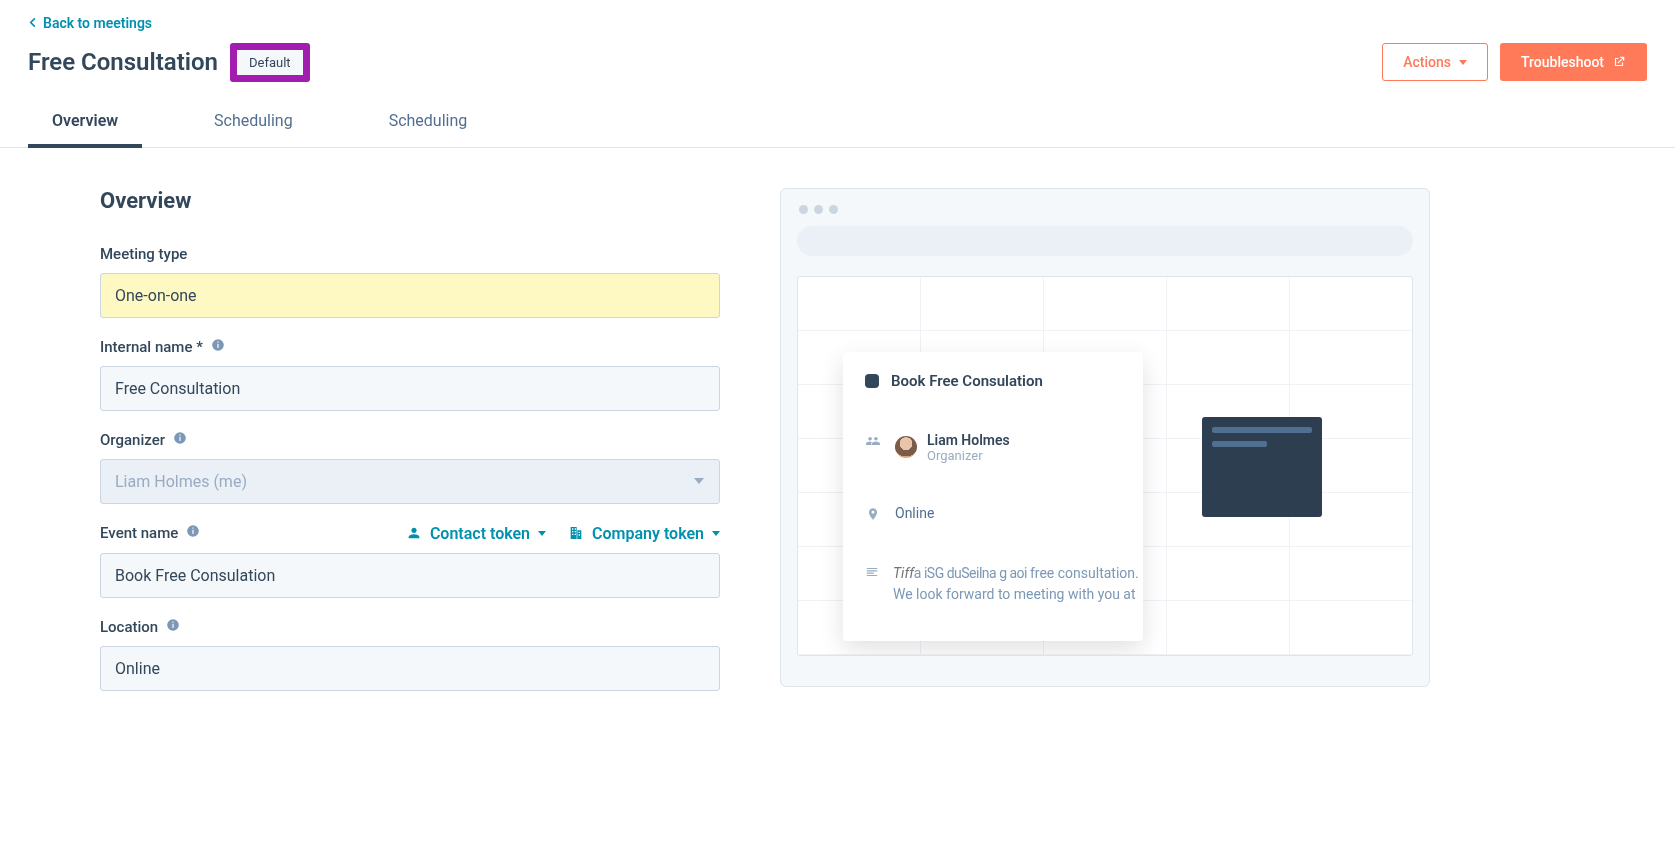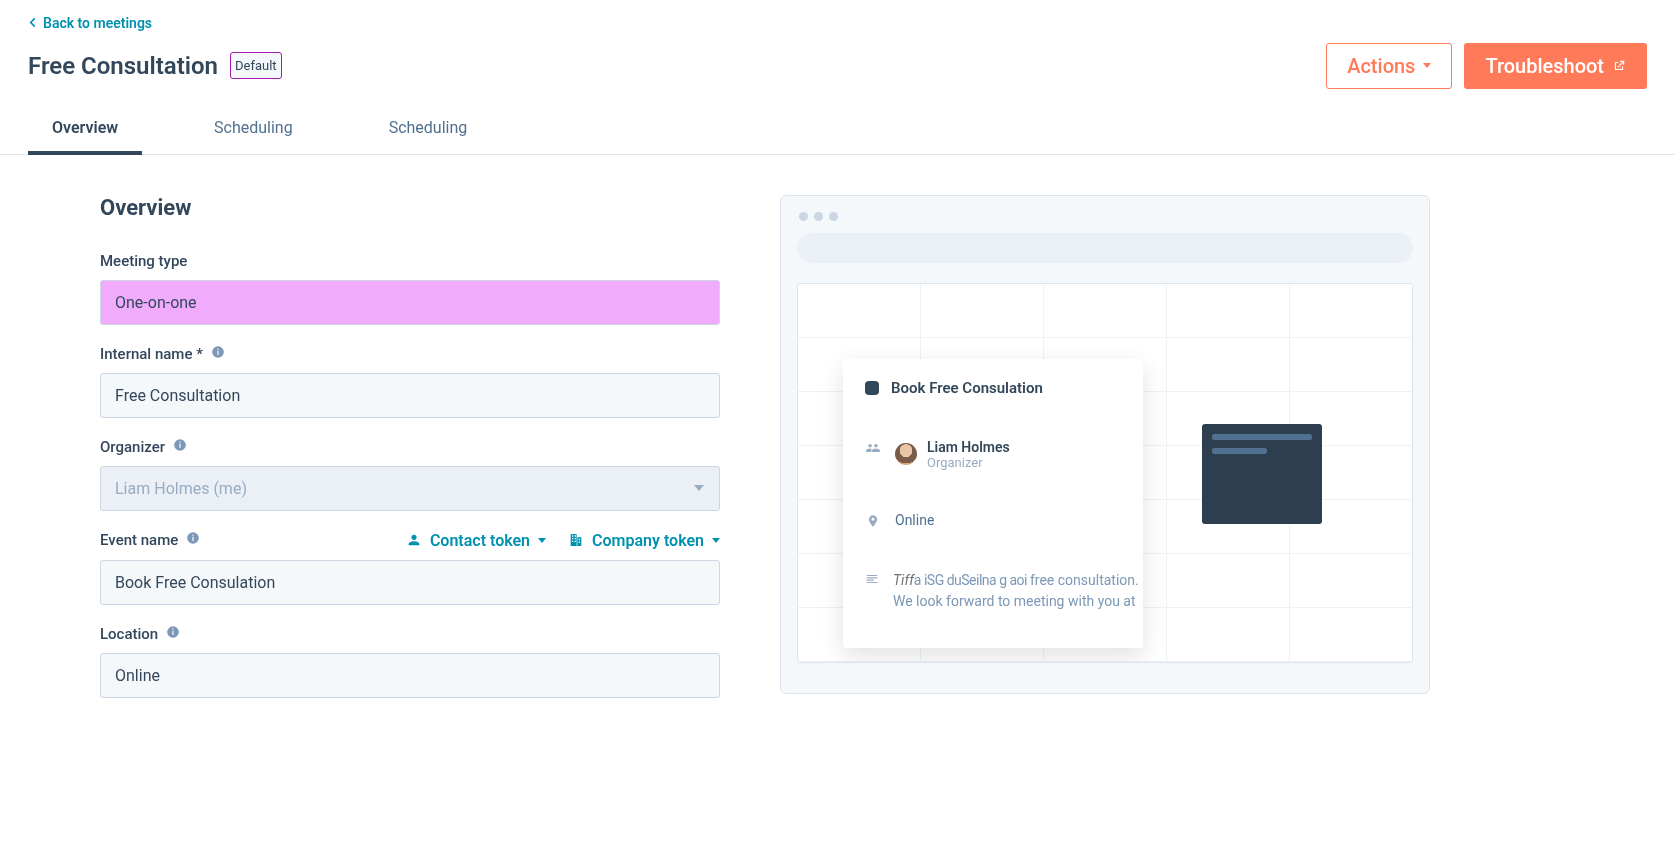--- a/index.html
+++ b/index.html
@@ -37,38 +37,38 @@
       display: flex;
       align-items: center;
       gap: 12px;
     }
     .page-title {
       font-size: 24px;
       font-weight: 600;
       color: #33475b;
     }
     .badge-default {
-      border: 1px solid #a21caf;
+      border: 7px solid #a21caf;
       background: #f5f8fa;
       color: #33475b;
-      padding: 5px 4px;
+      padding: 5px 12px;
       font-size: 13px;
       border-radius: 3px;
     }
     .title-right {
       display: flex;
       gap: 12px;
     }
     .btn {
       display: inline-flex;
       align-items: center;
       gap: 8px;
       padding: 10px 20px;
       border-radius: 3px;
-      font-size: 20px;
+      font-size: 14px;
       font-weight: 500;
       cursor: pointer;
       border: 1px solid transparent;
     }
     .btn-outline-orange {
       border-color: #ff7a59;
       color: #ff7a59;
       background: #ffffff;
     }
     .btn-orange {
@@ -144,21 +144,21 @@
     .input, .select {
       width: 100%;
       padding: 12px 14px;
       font-size: 16px;
       border: 1px solid #cbd6e2;
       border-radius: 3px;
       background: #f5f8fa;
       color: #33475b;
     }
     .input.readonly {
-      background: #f0abfc;
+      background: #fef9c3;
       color: #33475b;
     }
     .select.disabled {
       background: #eaf0f6;
       color: #99acc2;
     }
     .select-wrap {
       position: relative;
     }
     .select-caret {

